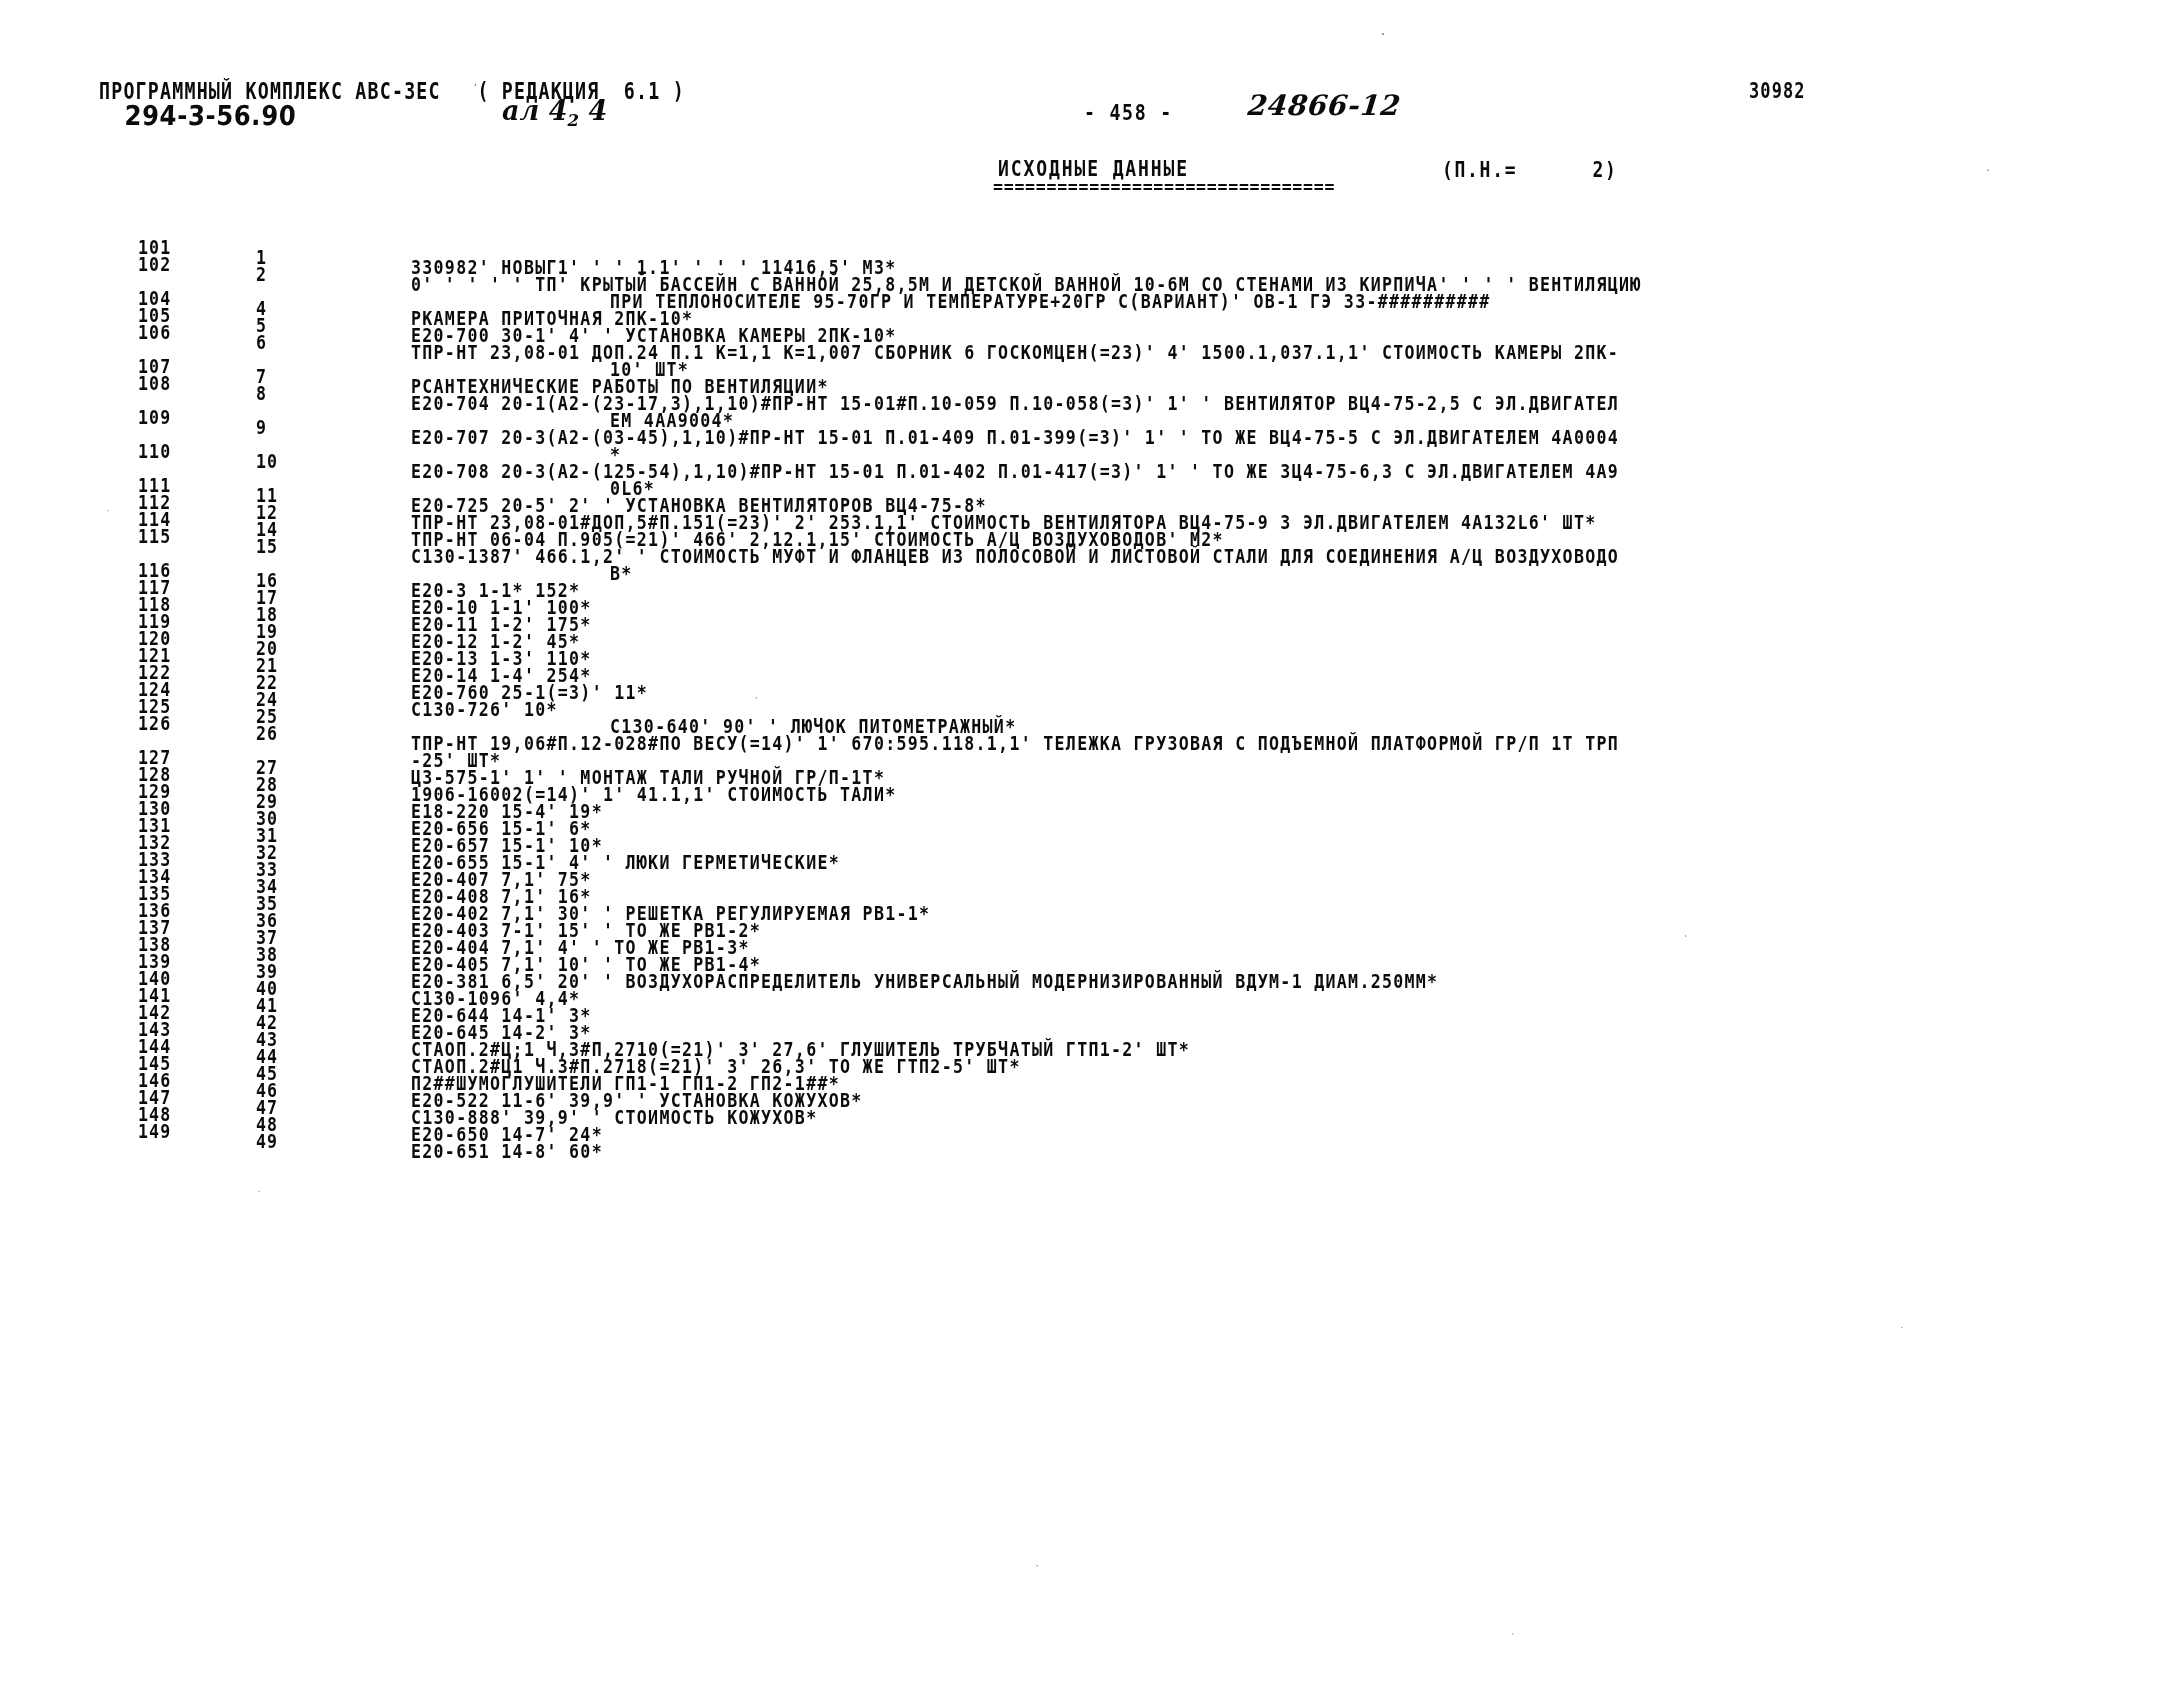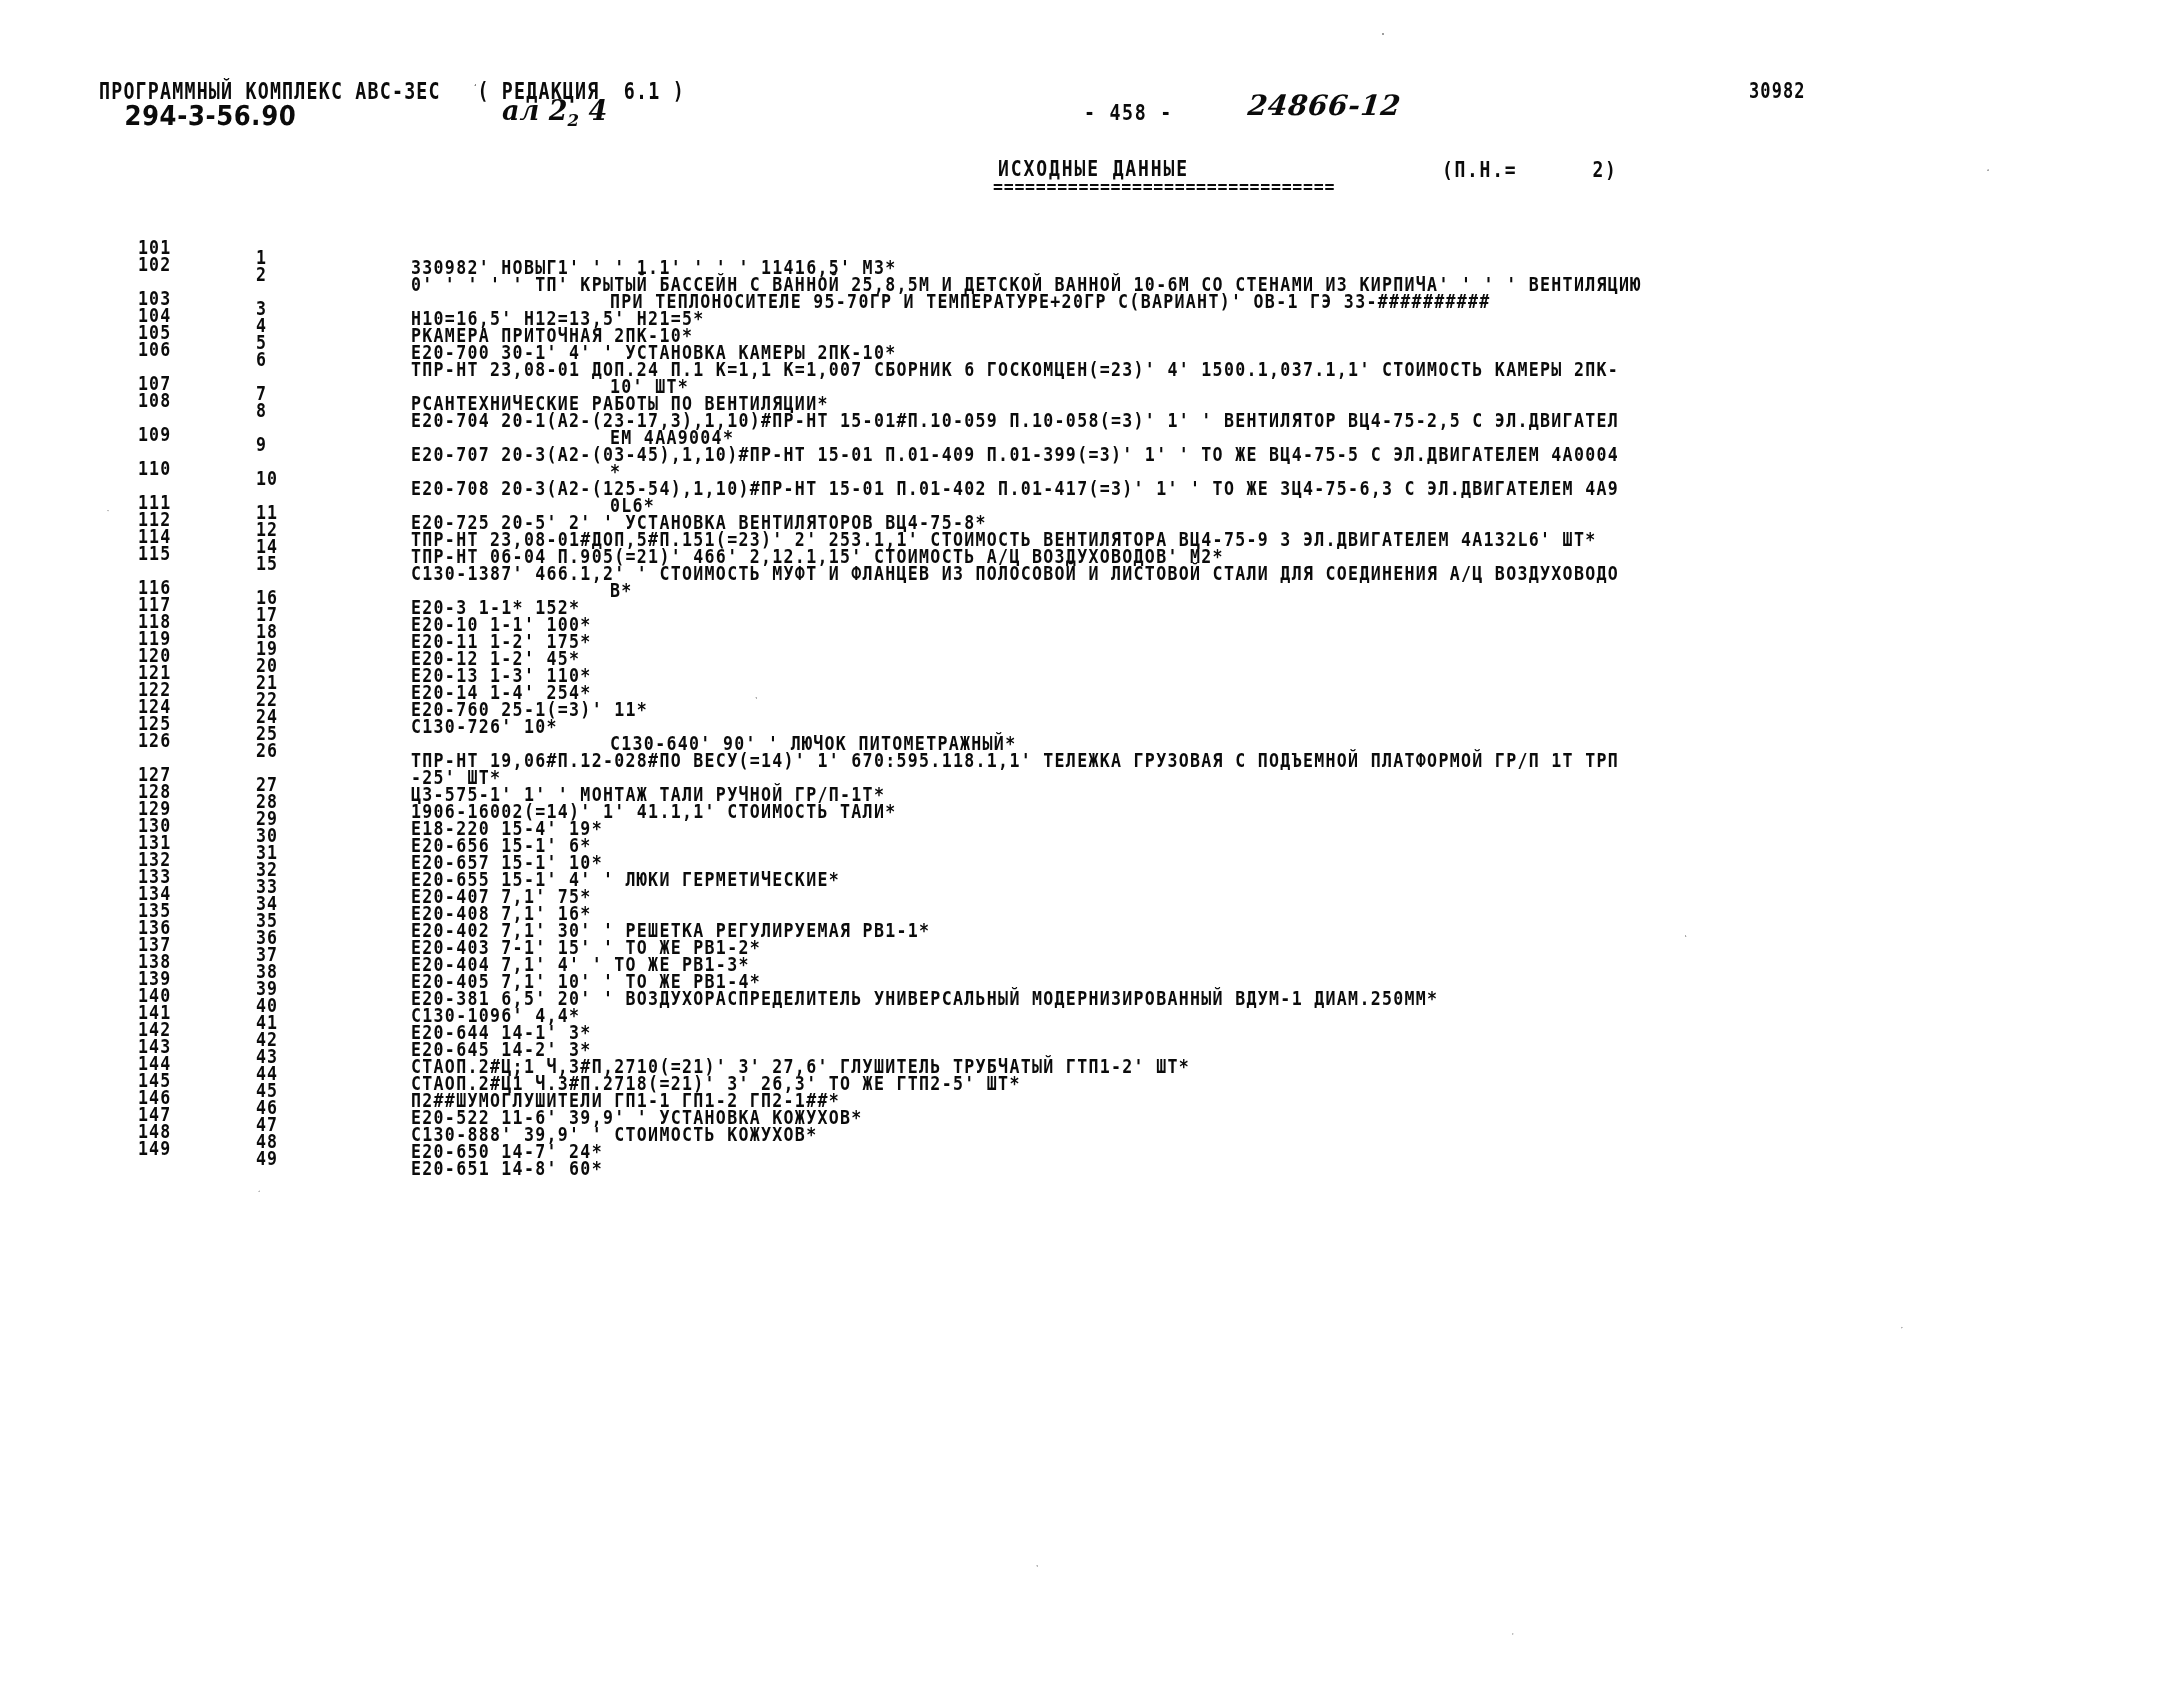--- a/index.html
+++ b/index.html
@@ -187,21 +187,21 @@
 </style>
 </head>
 <body>
 
 <div class="page">
 
   <div class="hdr-prog">ПРОГРАММНЫЙ КОМПЛЕКС АВС-3ЕС   ( РЕДАКЦИЯ  6.1 )</div>
 
   <div class="hdr-code">294-3-56.90</div>
 
-  <div class="hdr-sheet"><span>ал 2</span><sub>2</sub><span> 4</span></div>
+  <div class="hdr-sheet"><span>ал 4</span><sub>2</sub><span> 4</span></div>
 
   <div class="hdr-page">- 458 -</div>
 
   <div class="hdr-doc">24866-12</div>
 
   <div class="hdr-right">30982</div>
 
   <div class="hdr-title">ИСХОДНЫЕ ДАННЫЕ</div>
 
   <div class="hdr-rule">================================</div>
@@ -218,25 +218,20 @@
       <span class="col-seq">102</span>
       <span class="col-num">2</span>
       <span class="col-text">0' ' ' ' ' ТП' КРЫТЫЙ БАССЕЙН С ВАННОЙ 25,8,5М И ДЕТСКОЙ ВАННОЙ 10-6М СО СТЕНАМИ ИЗ КИРПИЧА' ' ' ' ВЕНТИЛЯЦИЮ</span>
     </div>
     <div class="row">
       <span class="col-seq"></span>
       <span class="col-num"></span>
       <span class="col-text cont">ПРИ ТЕПЛОНОСИТЕЛЕ 95-70ГР И ТЕМПЕРАТУРЕ+20ГР С(ВАРИАНТ)' ОВ-1 ГЭ 33-##########</span>
     </div>
     <div class="row">
-      <span class="col-seq">103</span>
-      <span class="col-num">3</span>
-      <span class="col-text">Н10=16,5' Н12=13,5' Н21=5*</span>
-    </div>
-    <div class="row">
       <span class="col-seq">104</span>
       <span class="col-num">4</span>
       <span class="col-text">РКАМЕРА ПРИТОЧНАЯ 2ПК-10*</span>
     </div>
     <div class="row">
       <span class="col-seq">105</span>
       <span class="col-num">5</span>
       <span class="col-text">Е20-700 30-1' 4' ' УСТАНОВКА КАМЕРЫ 2ПК-10*</span>
     </div>
     <div class="row">

